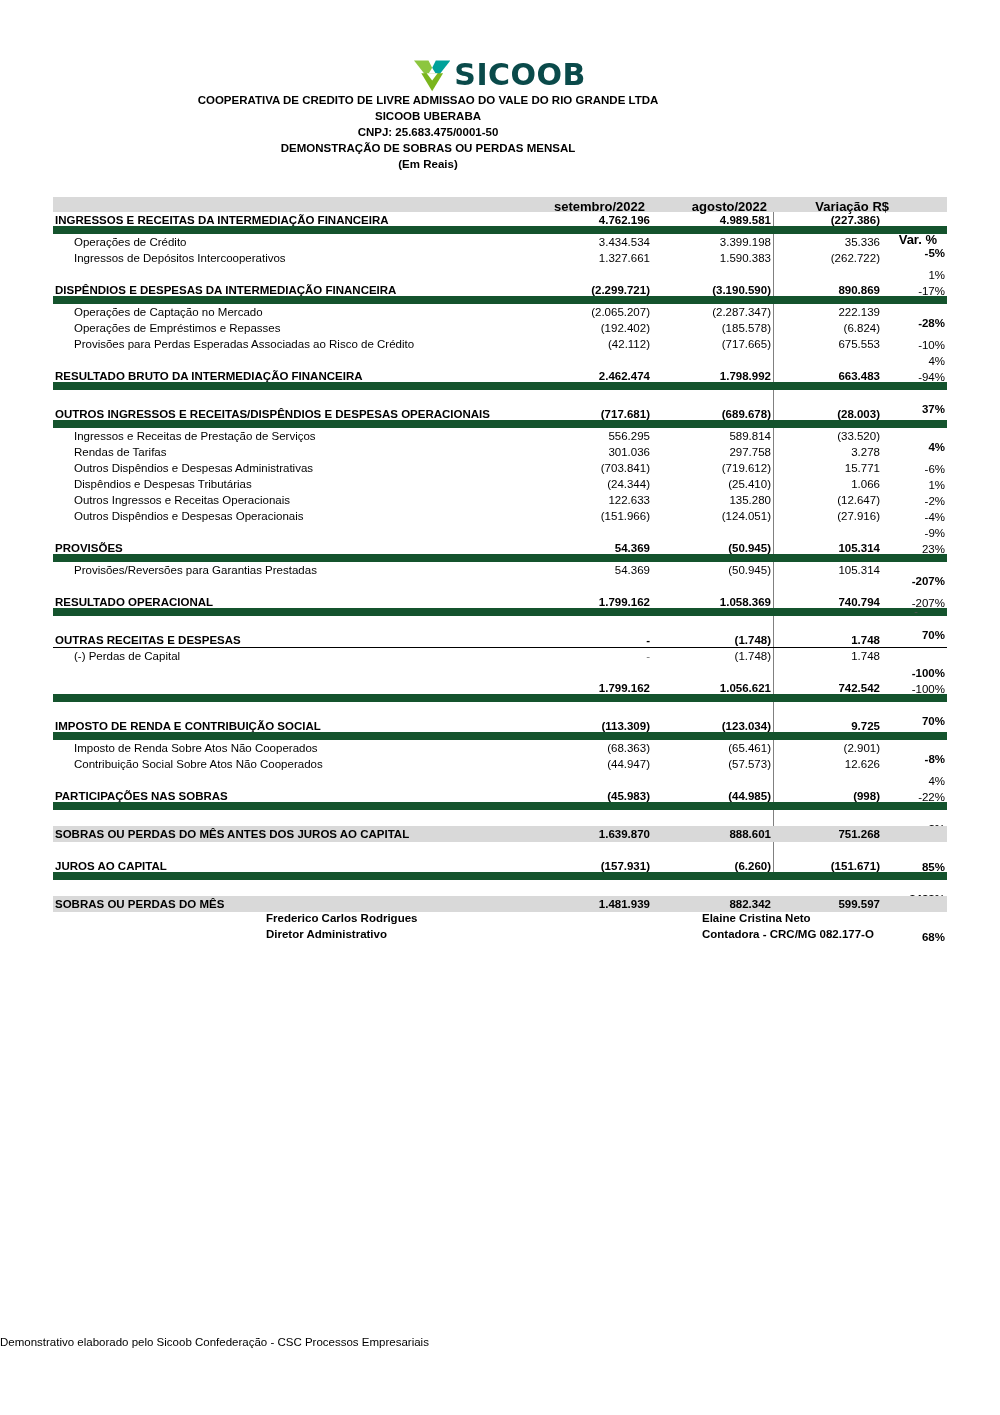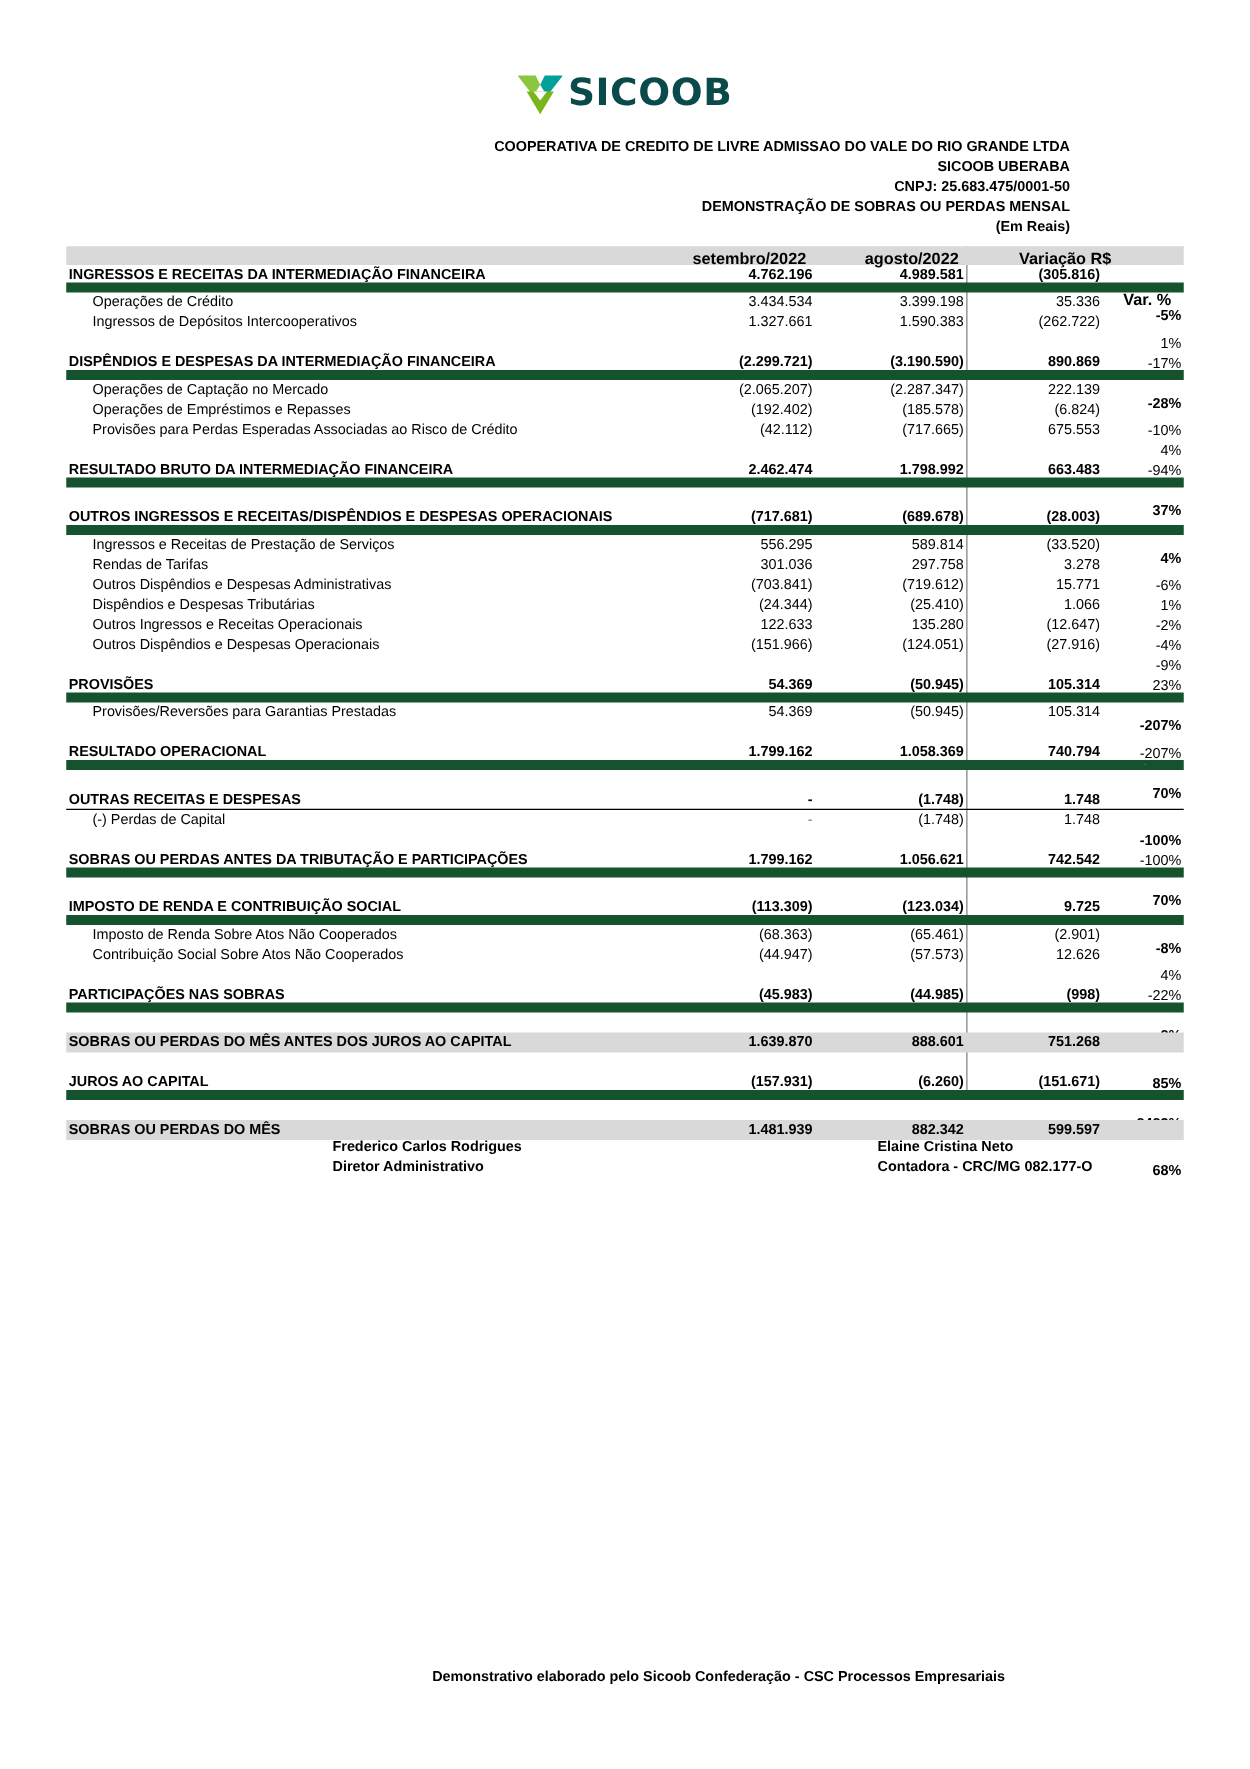--- a/index.html
+++ b/index.html
@@ -1,20 +1,20 @@
 <!DOCTYPE html>
 <html><head>
 <meta charset="utf-8">
 <style>
   html, body { margin:0; padding:0; background:#ffffff; }
   body { width:1000px; height:1415px; position:relative; font-family:"Liberation Sans", sans-serif; color:#000; overflow:hidden; }
   .logo { position:absolute; left:414px; top:56px; width:172px; height:38px; display:flex; align-items:center; }
   .logo svg { display:block; }
   .logo-text { font-family:"DejaVu Sans", sans-serif; font-weight:bold; font-size:30px; color:#0a4a4a; letter-spacing:0.5px; margin-left:4px; line-height:38px; }
-  .header { position:absolute; left:0; top:110px; width:856px; text-align:right; font-size:11.5px; font-weight:bold; line-height:16px; }
+  .header { position:absolute; left:0; top:92px; width:856px; text-align:center; font-size:11.5px; font-weight:bold; line-height:16px; }
   .header div { white-space:nowrap; }
   .table { position:absolute; left:53px; top:197px; width:894px; font-size:11.5px; }
   .row { position:relative; height:16px; line-height:16px; white-space:nowrap; }
   .row.hdr { height:15px; line-height:20px; background:#d9d9d9; font-size:13px; font-weight:bold; }
   .row.spacer { height:16px; }
   .row.b { font-weight:bold; }
   .row.ul { border-bottom:8px solid #14532d; height:14px; }
   .row.thin { border-bottom:1px solid #000; height:15px; }
   .row.shade { background:#d9d9d9; }
   .c { position:absolute; top:0; }
@@ -26,21 +26,21 @@
   .c.v4 { right:2px; text-align:right;margin-top:33px; }
   .hdr .c.v1 { right:302px; }
   .hdr .c.v2 { right:180px; }
   .hdr .c.v3 { right:58px; }
   .hdr .c.v4 { right:10px; }
   .vline { position:absolute; left:773px; top:197px; width:1px; height:683px; background:#808080; }
   .dash-above { position:absolute; right:82px; top:605px; font-size:11px; color:#555; }
   .sig { position:absolute; top:910px; font-size:11.5px; font-weight:bold; line-height:16px;margin-left:44px; }
   .sig.left { left:222px; }
   .sig.right { left:658px; }
-  .footer { position:absolute; left:0; top:1336px; width:804px; text-align:right; font-size:11.5px; font-weight:bold; }
+  .footer { position:absolute; left:0; top:1336px; width:804px; text-align:left; font-size:11.5px; font-weight:normal; }
 </style>
 </head>
 <body>
 
 <div class="logo">
   <svg width="40" height="36" viewBox="0 0 40 36">
     <polygon points="0,2 16,2 20,10 14,20" fill="#8cc63f"></polygon>
     <polygon points="20,10 24,2 40,2 26,20" fill="#00a19a"></polygon>
     <polygon points="8,16 32,16 20,36" fill="#7ab51d"></polygon>
     <polygon points="14,16 26,16 20,24" fill="#ffffff"></polygon>
@@ -63,21 +63,21 @@
     <span class="c v1">setembro/2022</span>
     <span class="c v2">agosto/2022</span>
     <span class="c v3">Variação R$</span>
     <span class="c v4">Var. %</span>
   </div>
 
   <div class="row b ul">
     <span class="c lbl">INGRESSOS E RECEITAS DA INTERMEDIAÇÃO FINANCEIRA</span>
     <span class="c v1">4.762.196</span>
     <span class="c v2">4.989.581</span>
-    <span class="c v3">(305.816)</span>
+    <span class="c v3">(227.386)</span>
     <span class="c v4">-5%</span>
   </div>
   <div class="row">
     <span class="c lbl ind">Operações de Crédito</span>
     <span class="c v1">3.434.534</span>
     <span class="c v2">3.399.198</span>
     <span class="c v3">35.336</span>
     <span class="c v4">1%</span>
   </div>
   <div class="row">
@@ -214,21 +214,20 @@
   <div class="row">
     <span class="c lbl ind">(-) Perdas de Capital</span>
     <span class="c v1" style="color:#777;">-</span>
     <span class="c v2">(1.748)</span>
     <span class="c v3">1.748</span>
     <span class="c v4">-100%</span>
   </div>
   <div class="row spacer"></div>
 
   <div class="row b ul">
-    <span class="c lbl">SOBRAS OU PERDAS ANTES DA TRIBUTAÇÃO E PARTICIPAÇÕES</span>
     <span class="c v1">1.799.162</span>
     <span class="c v2">1.056.621</span>
     <span class="c v3">742.542</span>
     <span class="c v4">70%</span>
   </div>
   <div class="row spacer"></div>
 
   <div class="row b ul">
     <span class="c lbl">IMPOSTO DE RENDA E CONTRIBUIÇÃO SOCIAL</span>
     <span class="c v1">(113.309)</span>

